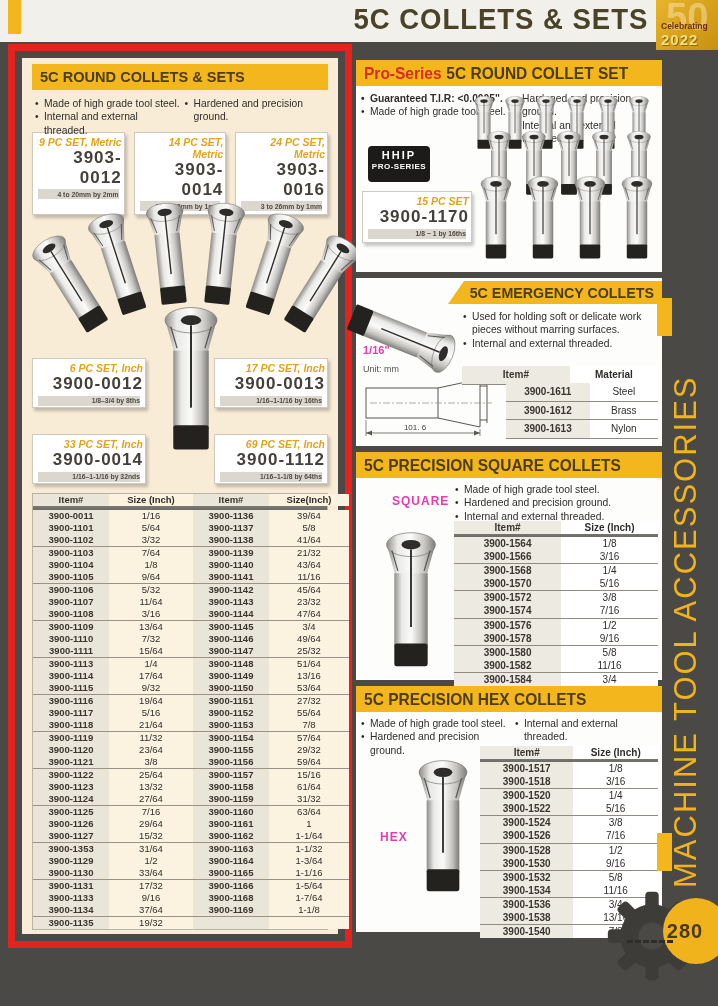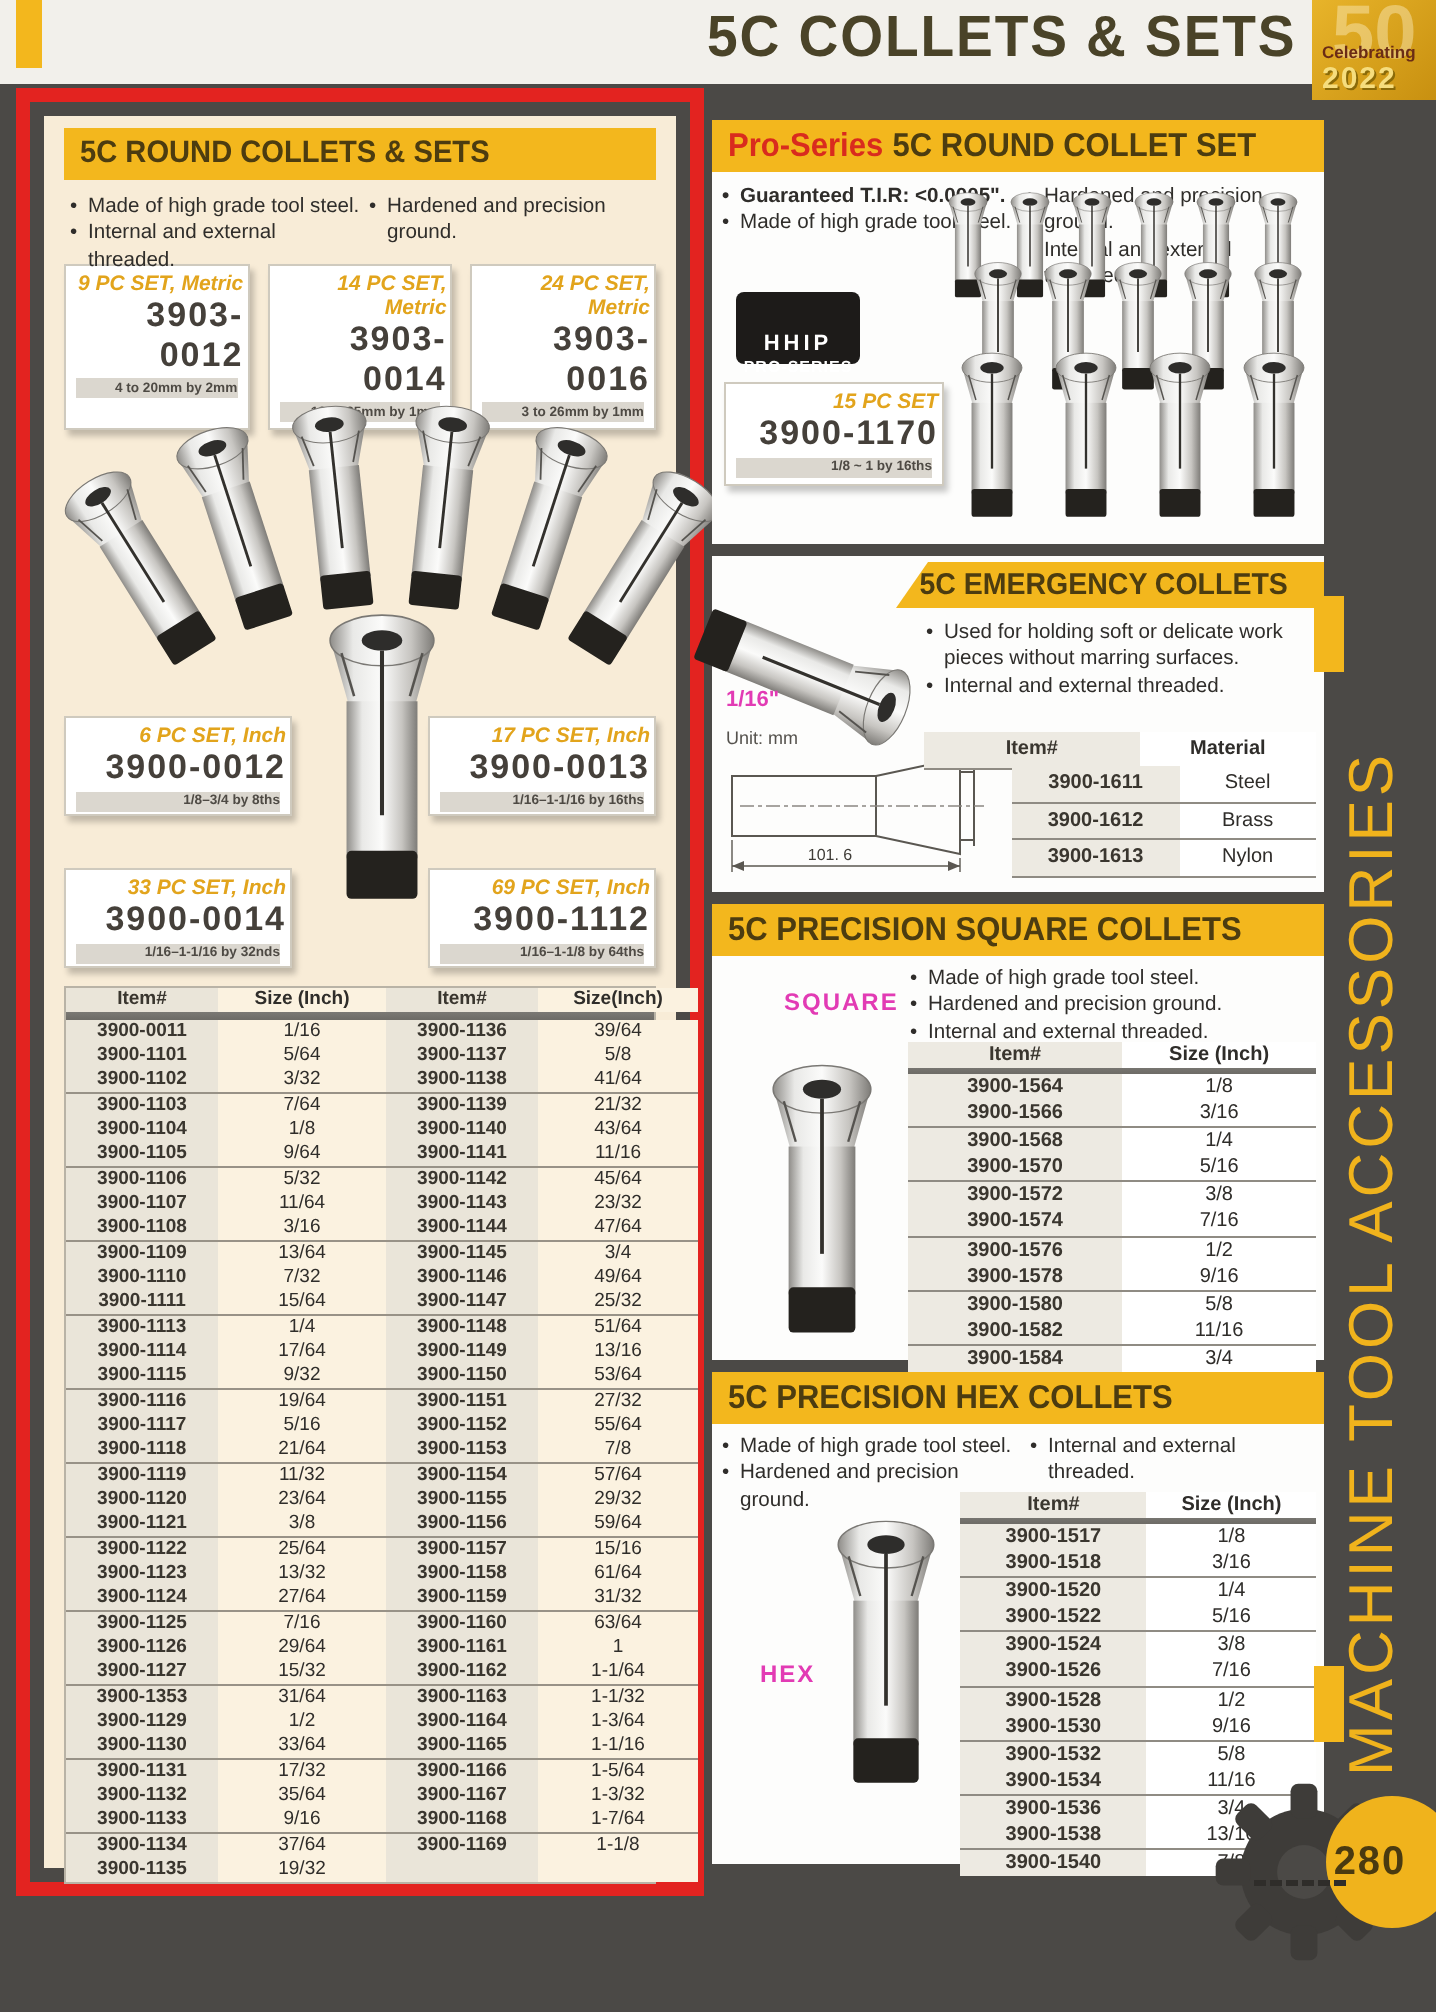--- a/index.html
+++ b/index.html
@@ -75,30 +75,30 @@
   .main-table{margin-top:9px;}
 
   
   .rsec{position:absolute;left:356px;width:306px;background:#fdfdfc;box-sizing:border-box;}
   .rsec .sec-title-bar{height:26px;}
 
   .pro{top:60px;height:212px;}
   .pro-body{position:relative;height:184px;}
   .pro-bullets{display:grid;grid-template-columns:1.02fr .98fr;padding:6px 4px 0;}
   .brand-box{position:absolute;left:12px;top:60px;width:62px;height:36px;background:#1d1b19;border-radius:4px;
-    color:#fff;text-align:center;padding-top:20px;box-sizing:border-box;}
+    color:#fff;text-align:center;padding-top:3px;box-sizing:border-box;}
   .brand-1{font-size:11px;font-weight:bold;letter-spacing:2px;line-height:13px;}
   .brand-2{font-size:8px;font-weight:bold;letter-spacing:.5px;line-height:10px;}
   .pro-set{position:absolute;left:6px;top:105px;width:104px;}
   .pro-pic{position:absolute;left:112px;top:6px;width:192px;height:174px;}
   .pro-pic svg{position:absolute;}
 
   .emergency{top:278px;height:168px;}
   .em-banner{position:absolute;right:0;top:3px;width:214px;height:23px;background:#f3b71d;
-    clip-path:polygon(16px 0,100% 0,100% 100%,0 100%);display:flex;align-items:center;justify-content:flex-end;padding-right:18px;box-sizing:border-box;}
+    clip-path:polygon(16px 0,100% 0,100% 100%,0 100%);display:flex;align-items:center;justify-content:flex-end;padding-right:8px;box-sizing:border-box;}
   .em-banner .sec-title{font-size:15px;transform:scaleX(.95);transform-origin:right;}
   .em-bullets{position:absolute;left:106px;top:32px;width:196px;}
   .em-pic{position:absolute;left:16px;top:-4px;width:60px;height:126px;transform:rotate(112deg);}
   .size-label{position:absolute;left:7px;top:66px;color:#e23bb4;font-weight:bold;font-size:11px;}
   .unit-label{position:absolute;left:7px;top:86px;font-size:9px;color:#55524d;}
   .tech{position:absolute;left:4px;top:96px;}
   .etable{position:absolute;left:106px;top:88px;width:196px;}
 
   .square{top:452px;height:228px;}
   .sq-body{position:relative;height:202px;}
@@ -438,26 +438,20 @@
               <div class="tcell c0">3900-1130</div>
               <div class="tcell c1">33/64</div>
               <div class="tcell c2">3900-1165</div>
               <div class="tcell c3">1-1/16</div>
             </div>
             <div class="trow">
               <div class="tcell c0">3900-1131</div>
               <div class="tcell c1">17/32</div>
               <div class="tcell c2">3900-1166</div>
               <div class="tcell c3">1-5/64</div>
-            </div>
-            <div class="trow">
-              <div class="tcell c0">3900-1132</div>
-              <div class="tcell c1">35/64</div>
-              <div class="tcell c2">3900-1167</div>
-              <div class="tcell c3">1-3/32</div>
             </div>
             <div class="trow">
               <div class="tcell c0">3900-1133</div>
               <div class="tcell c1">9/16</div>
               <div class="tcell c2">3900-1168</div>
               <div class="tcell c3">1-7/64</div>
             </div>
             <div class="trow">
               <div class="tcell c0">3900-1134</div>
               <div class="tcell c1">37/64</div>

